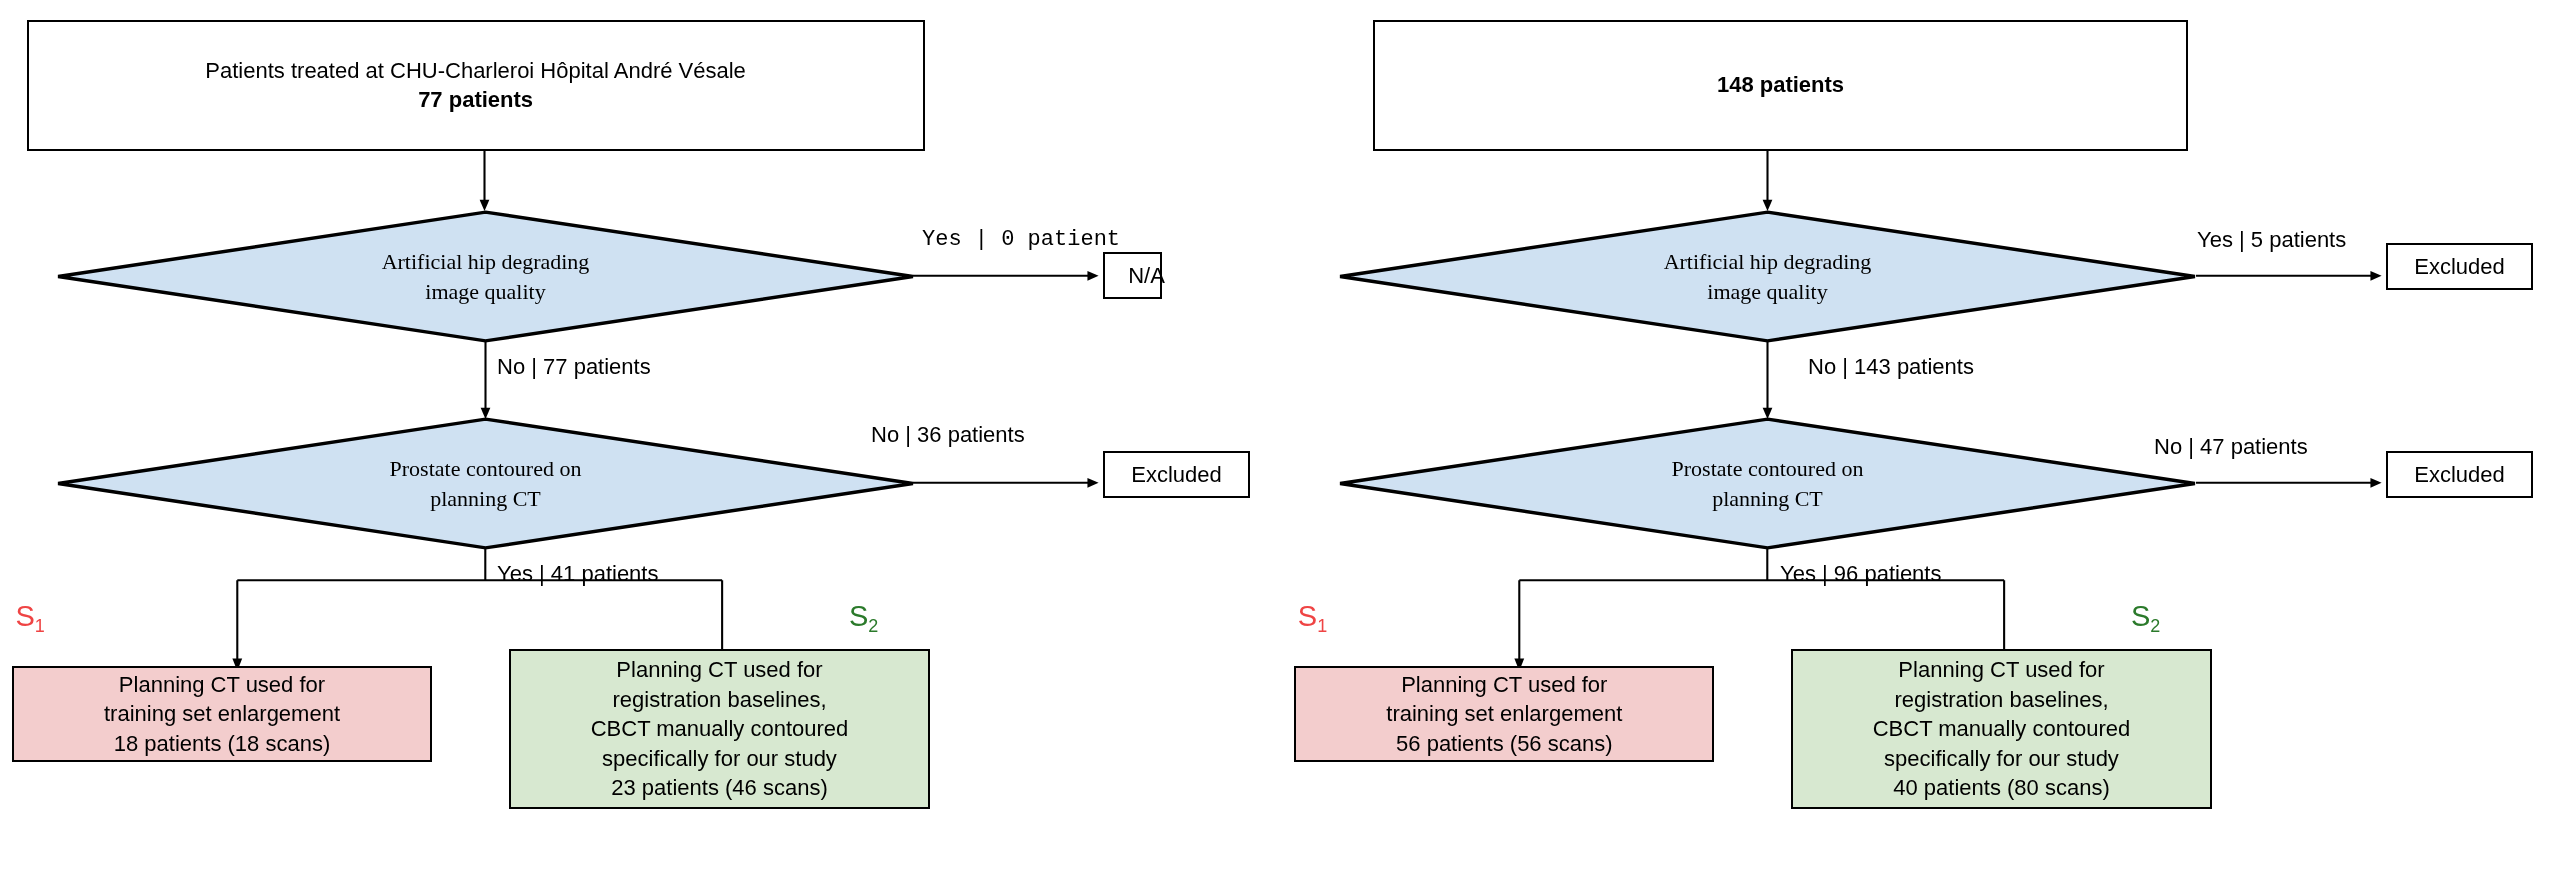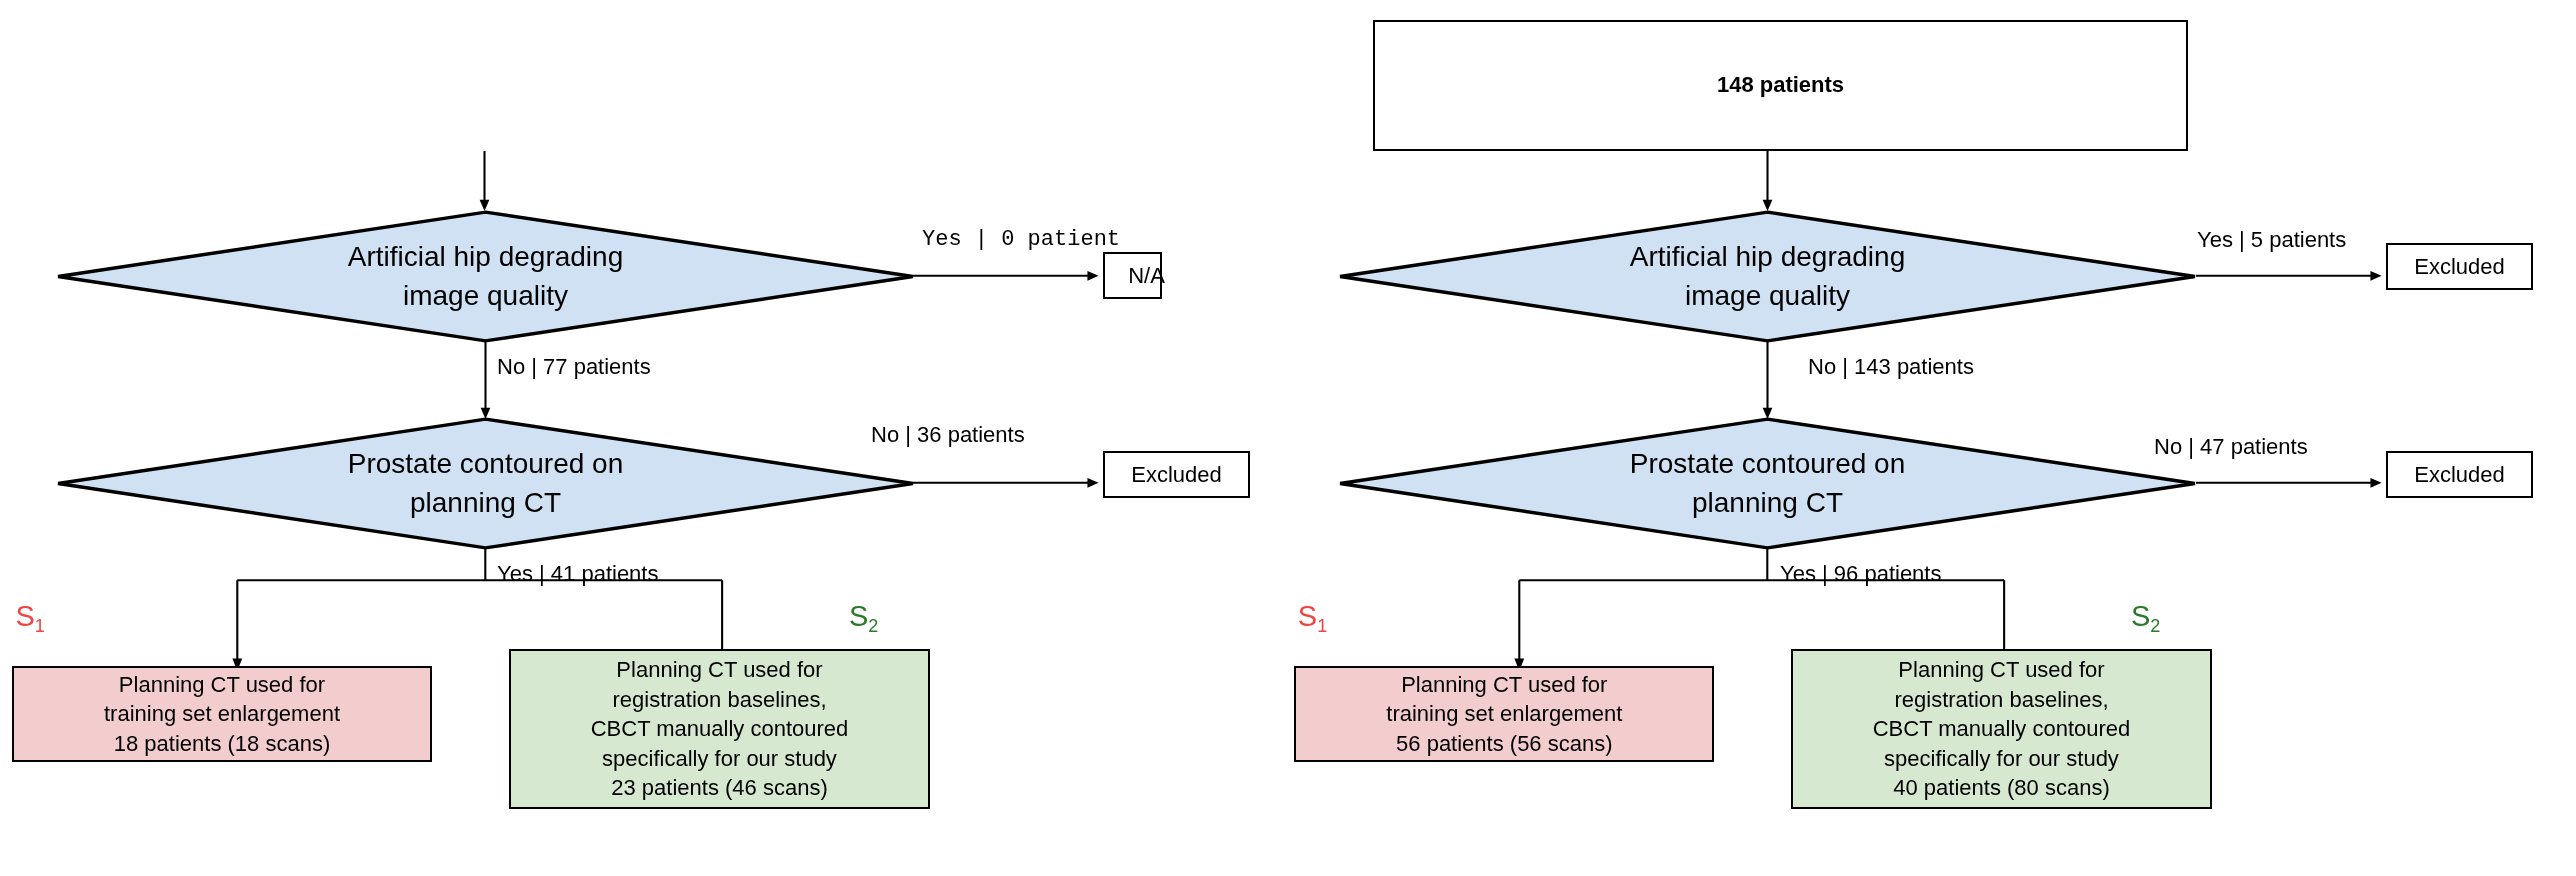--- a/index.html
+++ b/index.html
@@ -73,24 +73,25 @@
   .diamond-text {
     position: absolute;
     left: 0;
     top: 0;
     width: 100%;
     height: 100%;
     display: flex;
     flex-direction: column;
     align-items: center;
     justify-content: center;
-    font-size: 28px;
+    font-size: 22px;
     line-height: 1.36;
     text-align: center;
     pointer-events: none;
+    font-family: Liberation Serif, serif;
   }
 
   
   .conn {
     position: absolute;
   }
   .conn svg { display: block; }
 
   
   .edge-label {
@@ -118,20 +119,24 @@
 
   .line { stroke: #000000; stroke-width: 3; fill: none; }
 </style>
 </head>
 <body>
 
 <div id="canvas">
 
   <div class="panel panel-left">
 
+    <div class="node rect" style="left:26.6px; top:19.6px; width:898px; height:131px;">
+      <div>Patients treated at CHU-Charleroi Hôpital André Vésale</div>
+      <div class="bold-line">77 patients</div>
+    </div>
 
     <div class="conn" style="left:476px; top:151px;">
       <svg width="17" height="60" viewBox="0 0 24 86">
         <line class="line" x1="12" y1="0" x2="12" y2="74"></line>
         <polygon points="12,86 5,70 19,70" fill="#000000"></polygon>
       </svg>
     </div>
 
     <div class="diamond-wrap" style="left:56px; top:210px; width:859px; height:133px;">
       <svg width="859" height="133" viewBox="0 0 1228 190">

